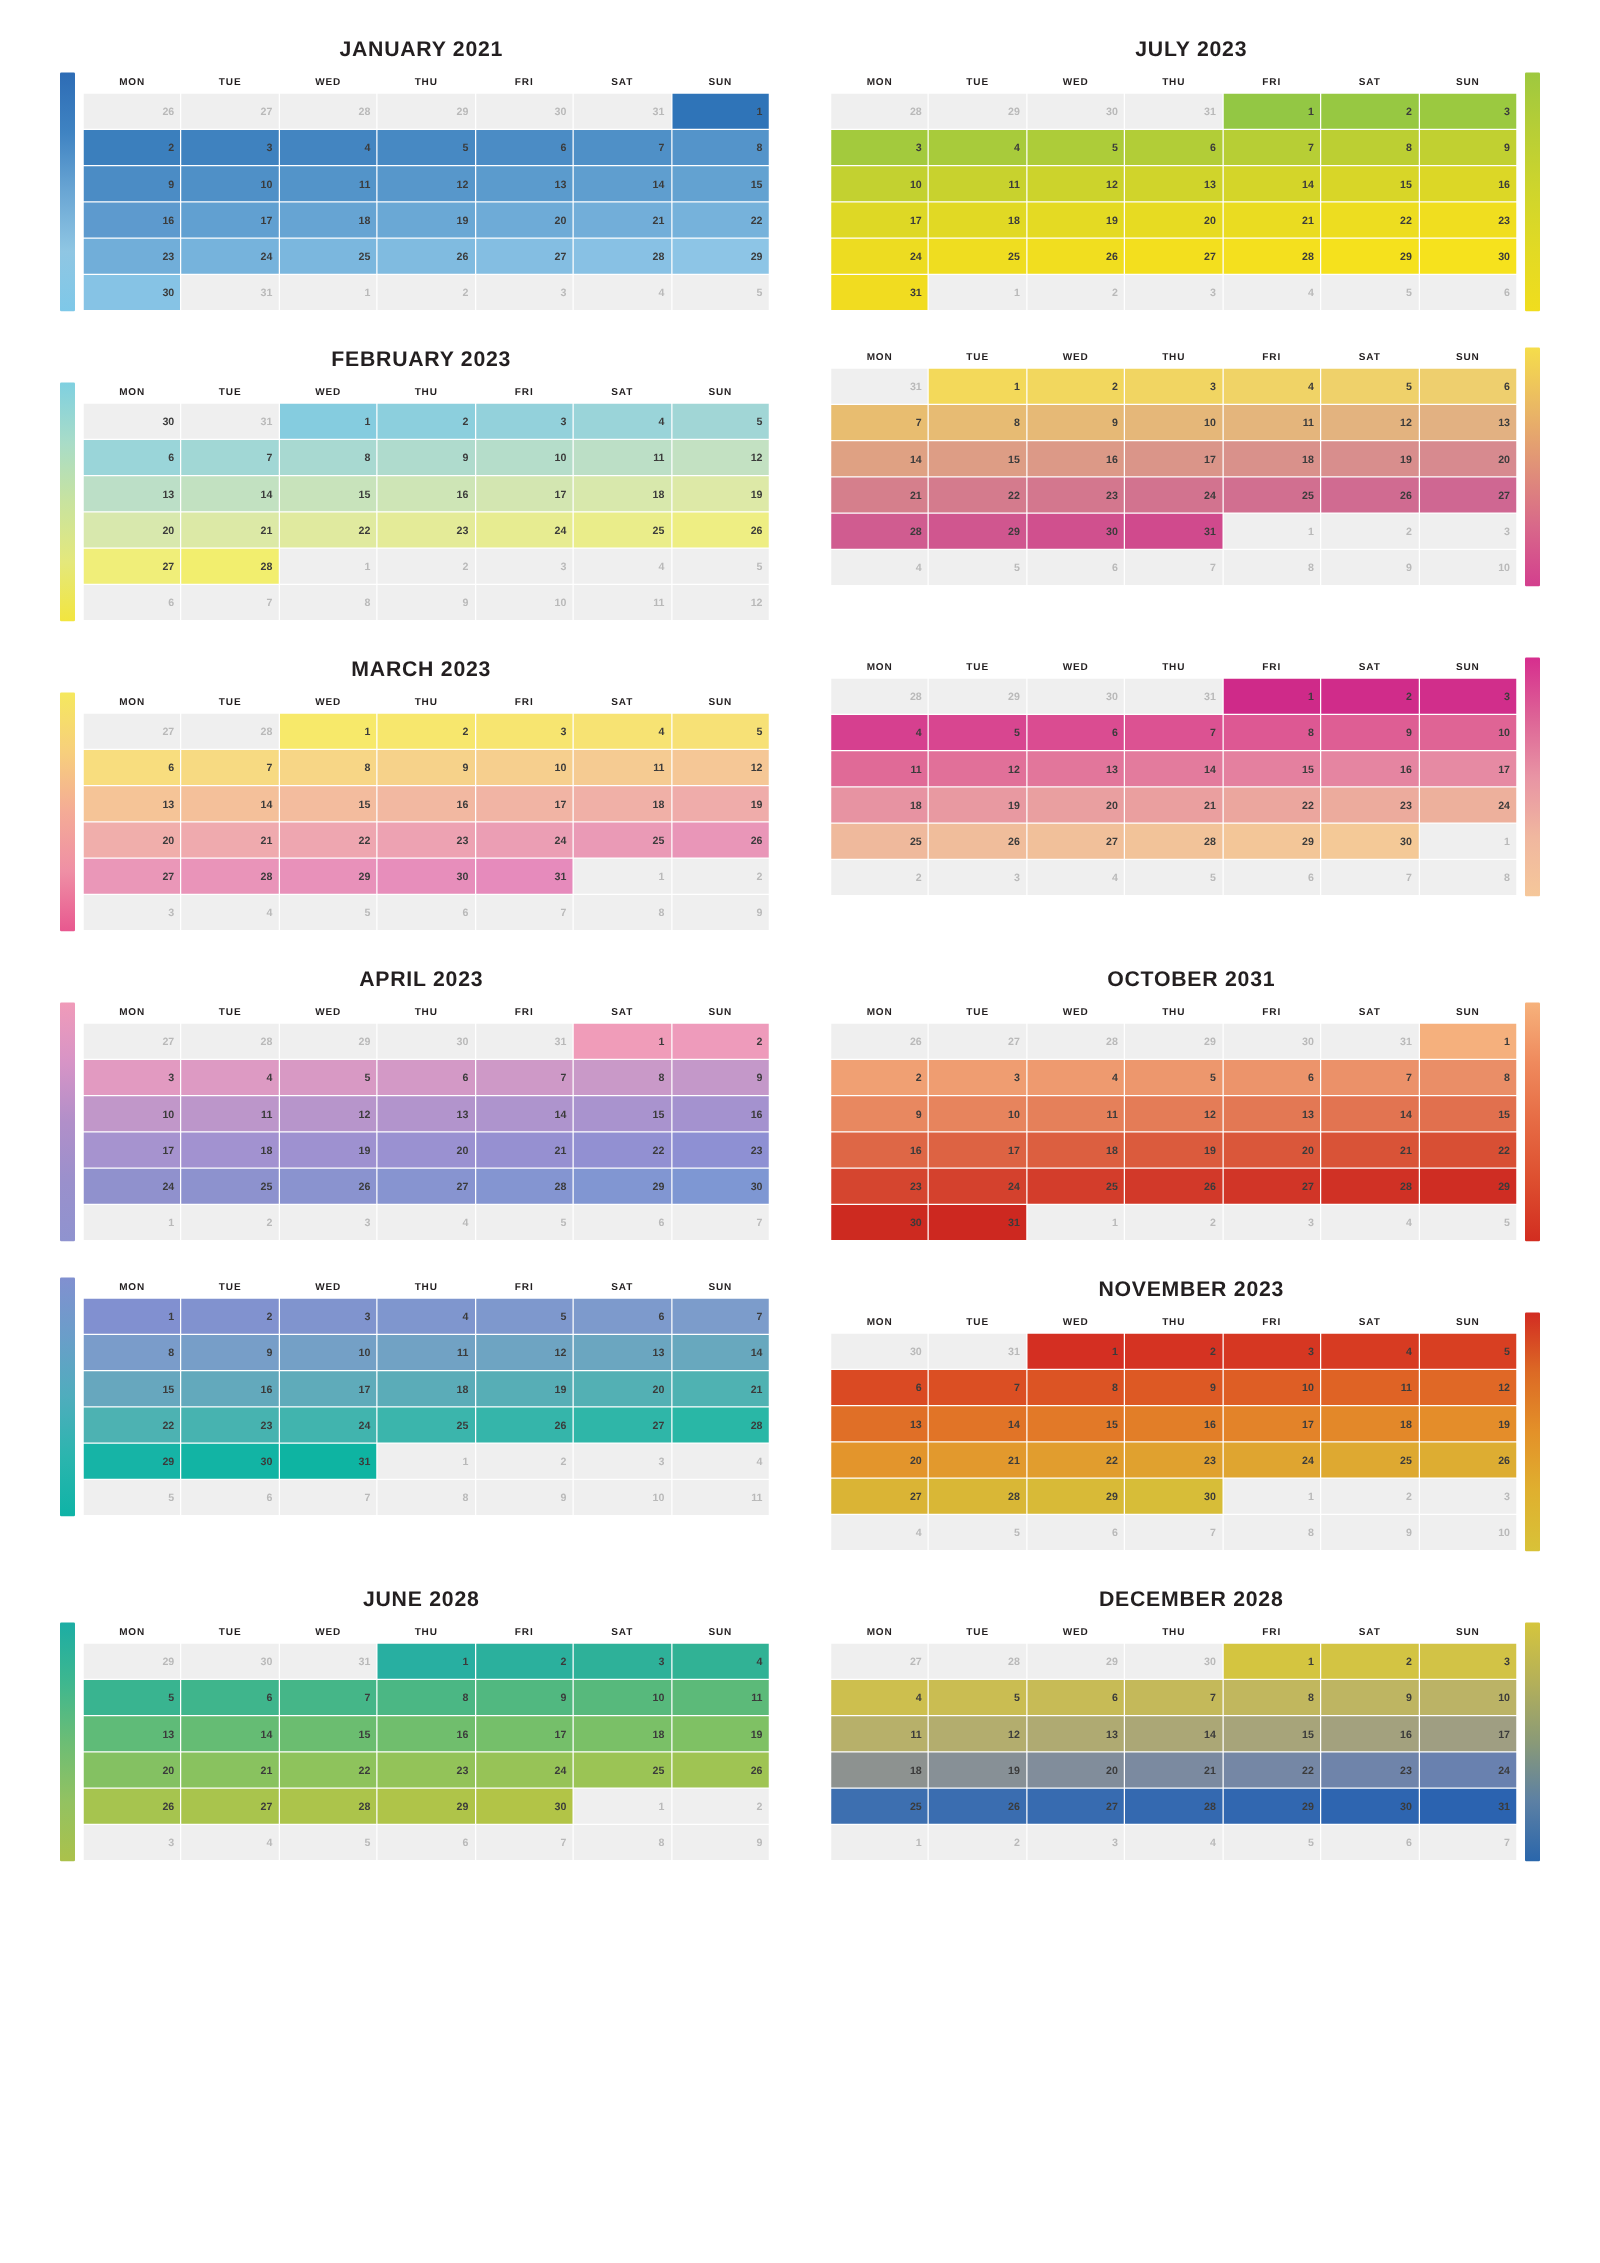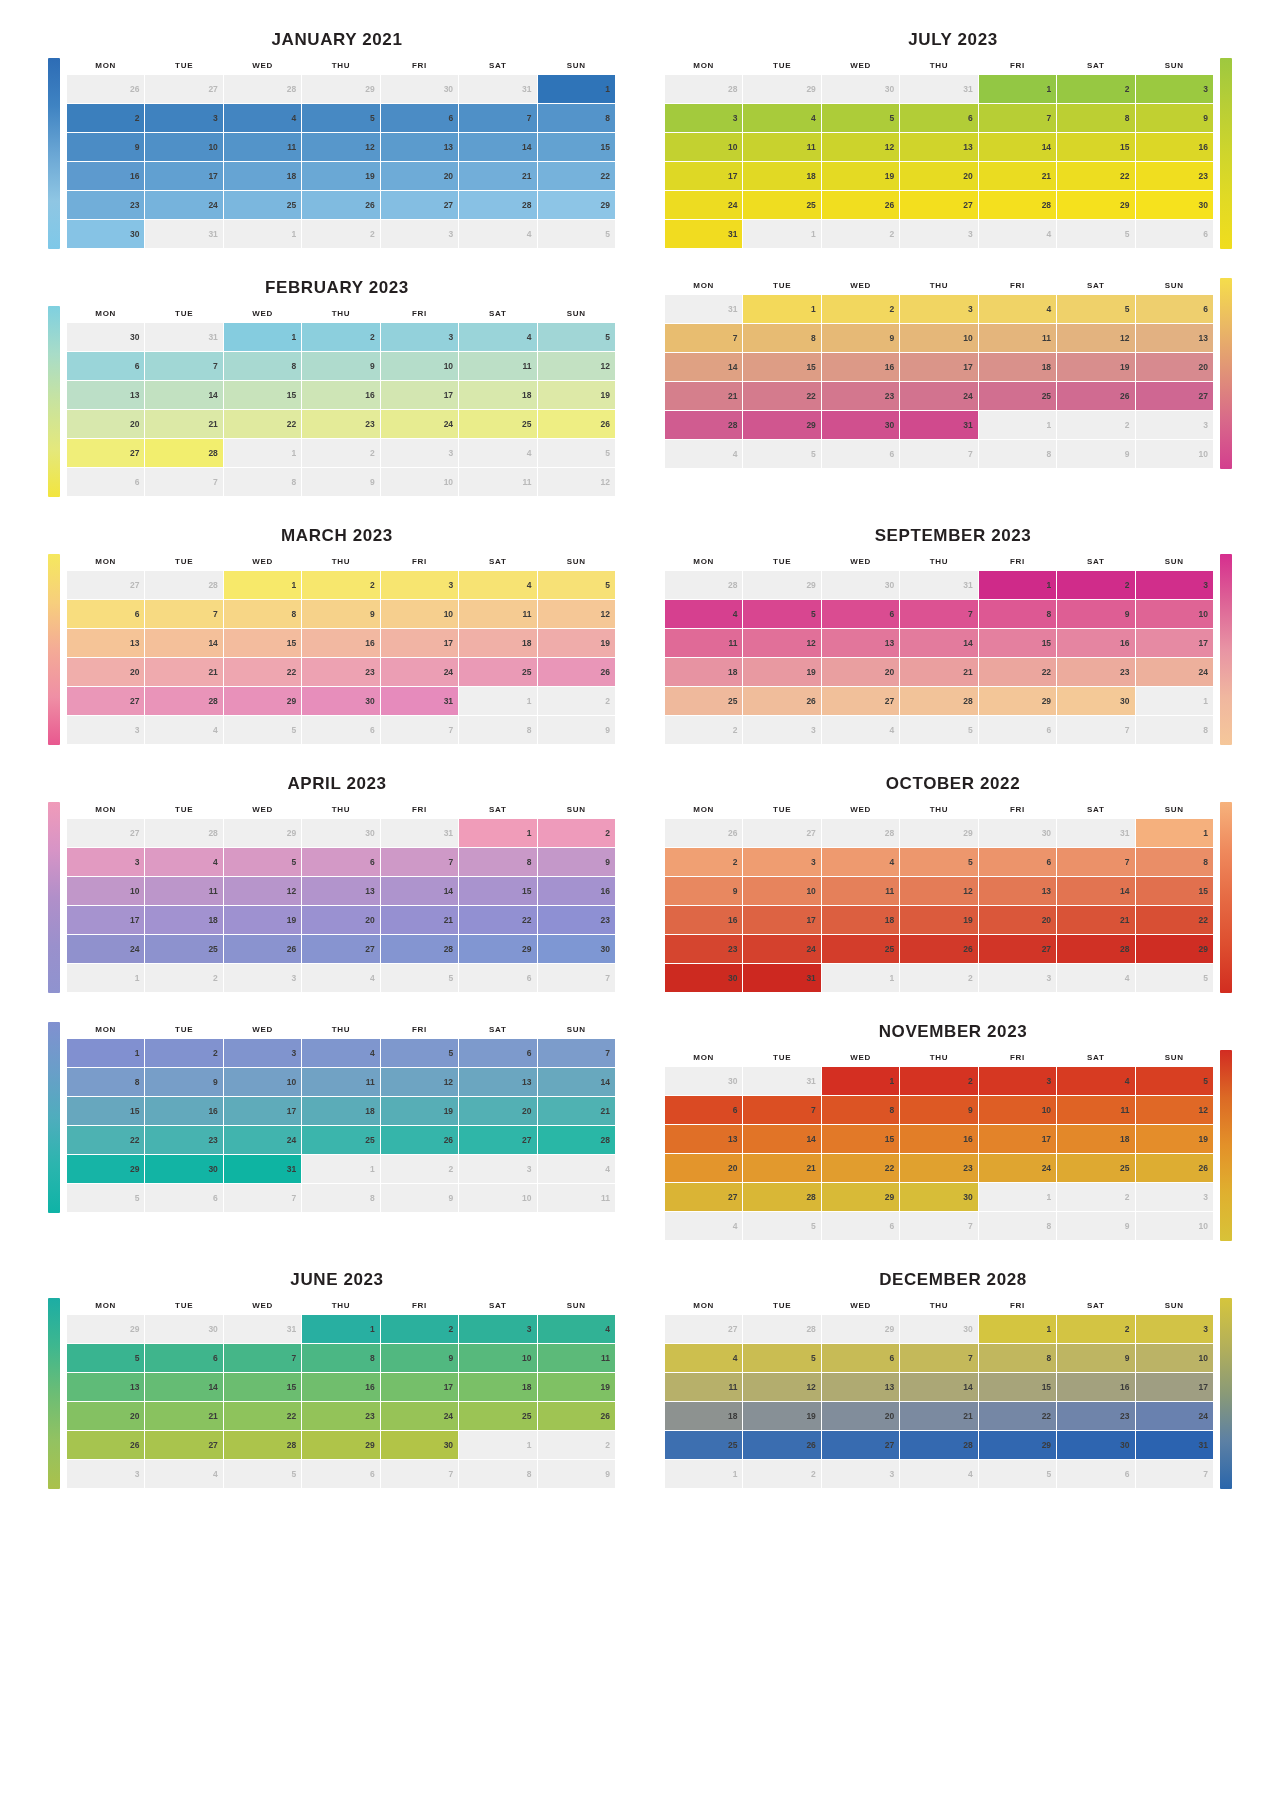--- a/index.html
+++ b/index.html
@@ -471,21 +471,21 @@
                   <td style="background: rgb(239, 239, 239);">9</td>
                   <td style="background: rgb(239, 239, 239);">10</td>
                   <td style="background: rgb(239, 239, 239);">11</td>
                 </tr>
               </tbody>
             </table>
           </div>
         </div>
       </div>
       <div class="month-block">
-        <div class="month-title">JUNE 2023</div>
+        <div class="month-title">JUNE 2028</div>
         <div class="cal-wrap">
           <div class="spine left" style="background: linear-gradient(rgb(28, 173, 164), rgb(62, 183, 143), rgb(108, 189, 117), rgb(147, 194, 97), rgb(171, 193, 75));"></div>
           <div class="grid-holder">
             <table class="cal">
               <thead>
                 <tr>
                   <th>MON</th>
                   <th>TUE</th>
                   <th>WED</th>
                   <th>THU</th>
@@ -703,21 +703,20 @@
                   <td style="background: rgb(239, 239, 239);">9</td>
                   <td style="background: rgb(239, 239, 239);">10</td>
                 </tr>
               </tbody>
             </table>
           </div>
           <div class="spine right" style="background: linear-gradient(rgb(245, 221, 75), rgb(234, 184, 100), rgb(224, 145, 120), rgb(216, 104, 138), rgb(211, 63, 142));"></div>
         </div>
       </div>
       <div class="month-block">
-        <div class="month-title">SEPTEMBER 2023</div>
         <div class="cal-wrap">
           <div class="grid-holder">
             <table class="cal">
               <thead>
                 <tr>
                   <th>MON</th>
                   <th>TUE</th>
                   <th>WED</th>
                   <th>THU</th>
                   <th>FRI</th>
@@ -780,21 +779,21 @@
                   <td style="background: rgb(239, 239, 239);">7</td>
                   <td style="background: rgb(239, 239, 239);">8</td>
                 </tr>
               </tbody>
             </table>
           </div>
           <div class="spine right" style="background: linear-gradient(rgb(214, 46, 142), rgb(221, 99, 150), rgb(232, 148, 164), rgb(240, 183, 159), rgb(245, 199, 154));"></div>
         </div>
       </div>
       <div class="month-block">
-        <div class="month-title">OCTOBER 2022</div>
+        <div class="month-title">OCTOBER 2031</div>
         <div class="cal-wrap">
           <div class="grid-holder">
             <table class="cal">
               <thead>
                 <tr>
                   <th>MON</th>
                   <th>TUE</th>
                   <th>WED</th>
                   <th>THU</th>
                   <th>FRI</th>

